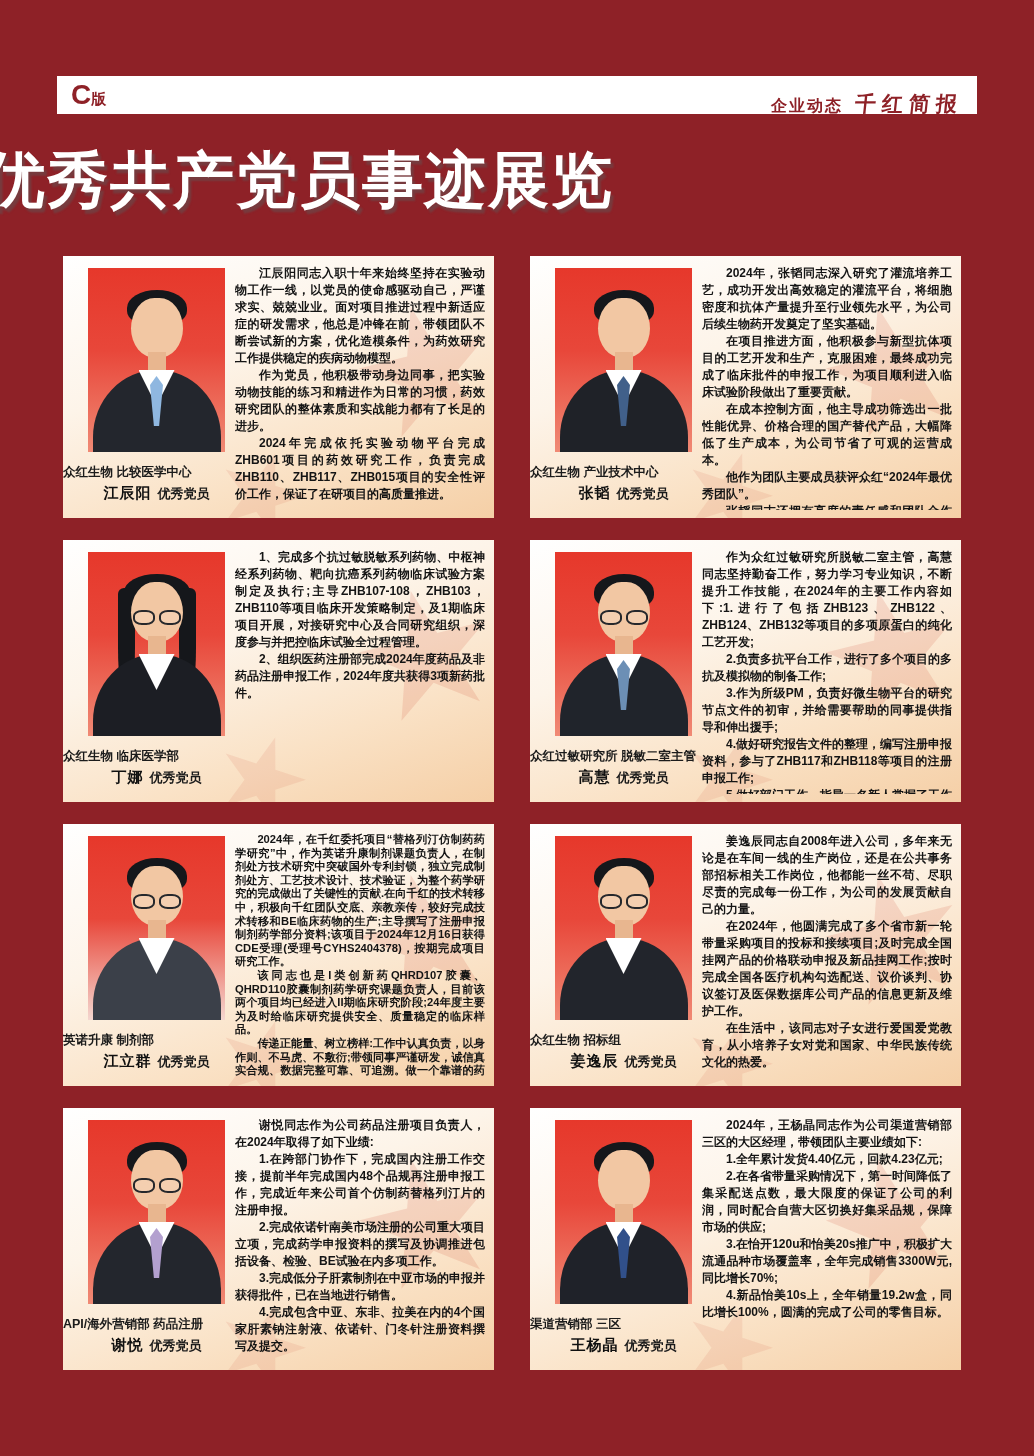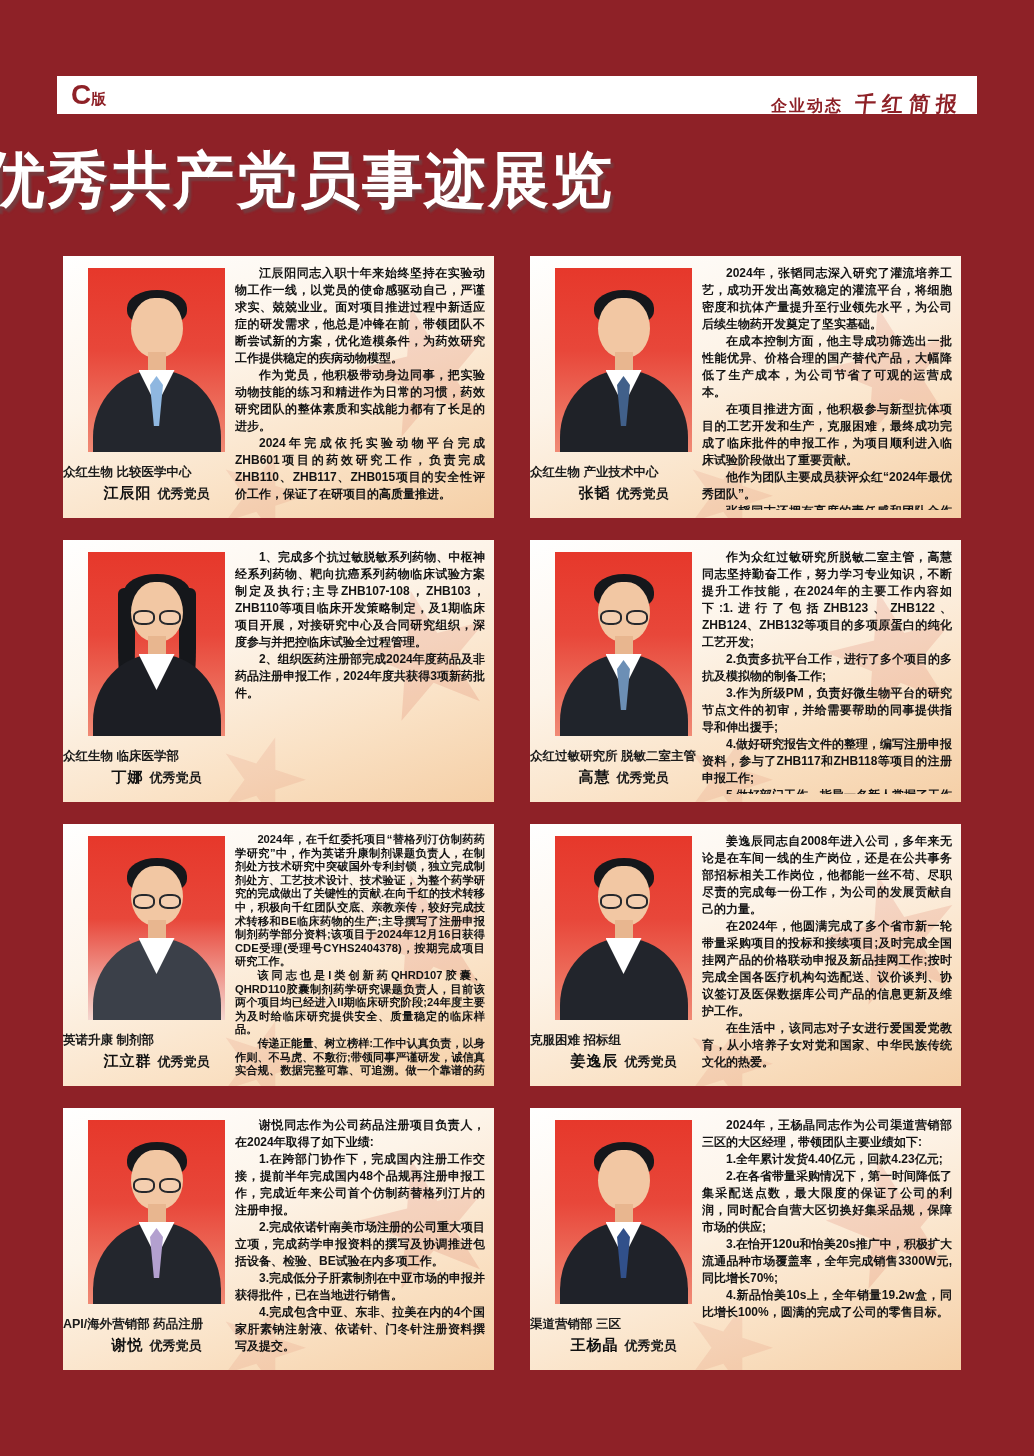--- a/index.html
+++ b/index.html
@@ -168,22 +168,22 @@
       <div class="ph-body"></div>
       <div class="ph-shirt"></div>
       <div class="ph-tie"></div>
     </div>
     <div class="dept">众红生物  产业技术中心</div>
     <div class="nameline">
       <span class="name">张韬</span><span class="honor">优秀党员</span>
     </div>
     <div class="bio">
         <p>2024年，张韬同志深入研究了灌流培养工艺，成功开发出高效稳定的灌流平台，将细胞密度和抗体产量提升至行业领先水平，为公司后续生物药开发奠定了坚实基础。</p>
+        <p>在项目推进方面，他积极参与新型抗体项目的工艺开发和生产，克服困难，最终成功完成了临床批件的申报工作，为项目顺利进入临床试验阶段做出了重要贡献。</p>
         <p>在成本控制方面，他主导成功筛选出一批性能优异、价格合理的国产替代产品，大幅降低了生产成本，为公司节省了可观的运营成本。</p>
-        <p>在项目推进方面，他积极参与新型抗体项目的工艺开发和生产，克服困难，最终成功完成了临床批件的申报工作，为项目顺利进入临床试验阶段做出了重要贡献。</p>
         <p>他作为团队主要成员获评众红“2024年最优秀团队”。</p>
         <p>张韬同志还拥有高度的责任感和团队合作精神，在日常工作中积极发挥党员的先锋带头作用，带领团队成员共同进步。</p>
       </div>
   </article>
 
   <article class="card">
     <div class="photo no-tie glasses female" style="--suit: #1c1e24;">
       <div class="ph-hair"></div>
       <div class="ph-head"></div>
       <div class="ph-glasses"></div>
@@ -249,21 +249,21 @@
   <article class="card">
     <div class="photo no-tie glasses" style="--suit: #22252c;">
       <div class="ph-hair"></div>
       <div class="ph-head"></div>
       <div class="ph-glasses"></div>
       <div class="ph-neck"></div>
       <div class="ph-body"></div>
       <div class="ph-shirt"></div>
 
     </div>
-    <div class="dept">克服困难  招标组</div>
+    <div class="dept">众红生物  招标组</div>
     <div class="nameline">
       <span class="name">姜逸辰</span><span class="honor">优秀党员</span>
     </div>
     <div class="bio">
         <p>姜逸辰同志自2008年进入公司，多年来无论是在车间一线的生产岗位，还是在公共事务部招标相关工作岗位，他都能一丝不苟、尽职尽责的完成每一份工作，为公司的发展贡献自己的力量。</p>
         <p>在2024年，他圆满完成了多个省市新一轮带量采购项目的投标和接续项目;及时完成全国挂网产品的价格联动申报及新品挂网工作;按时完成全国各医疗机构勾选配送、议价谈判、协议签订及医保数据库公司产品的信息更新及维护工作。</p>
         <p>在生活中，该同志对子女进行爱国爱党教育，从小培养子女对党和国家、中华民族传统文化的热爱。</p>
       </div>
   </article>
 

